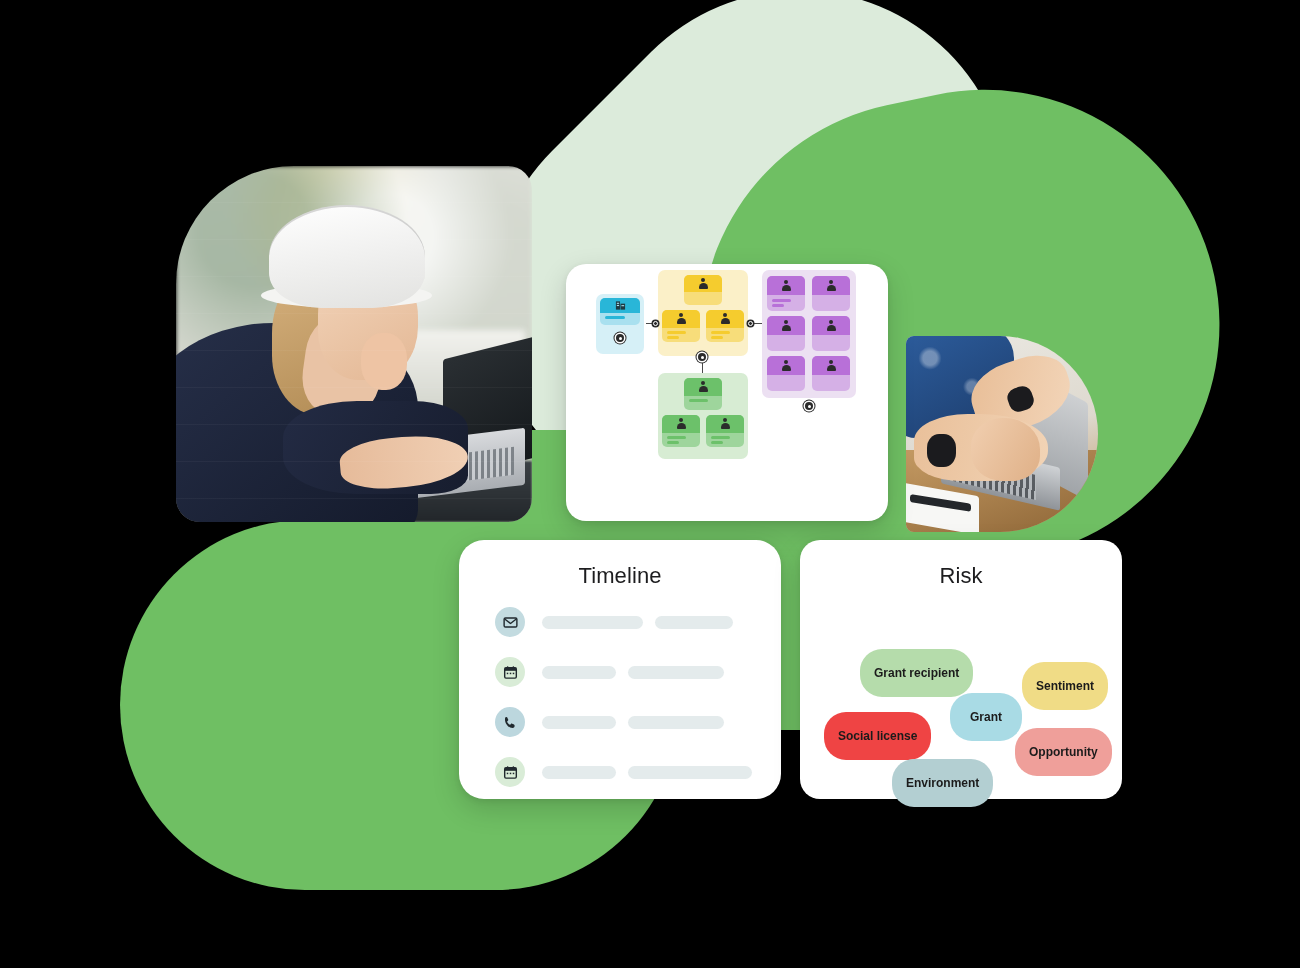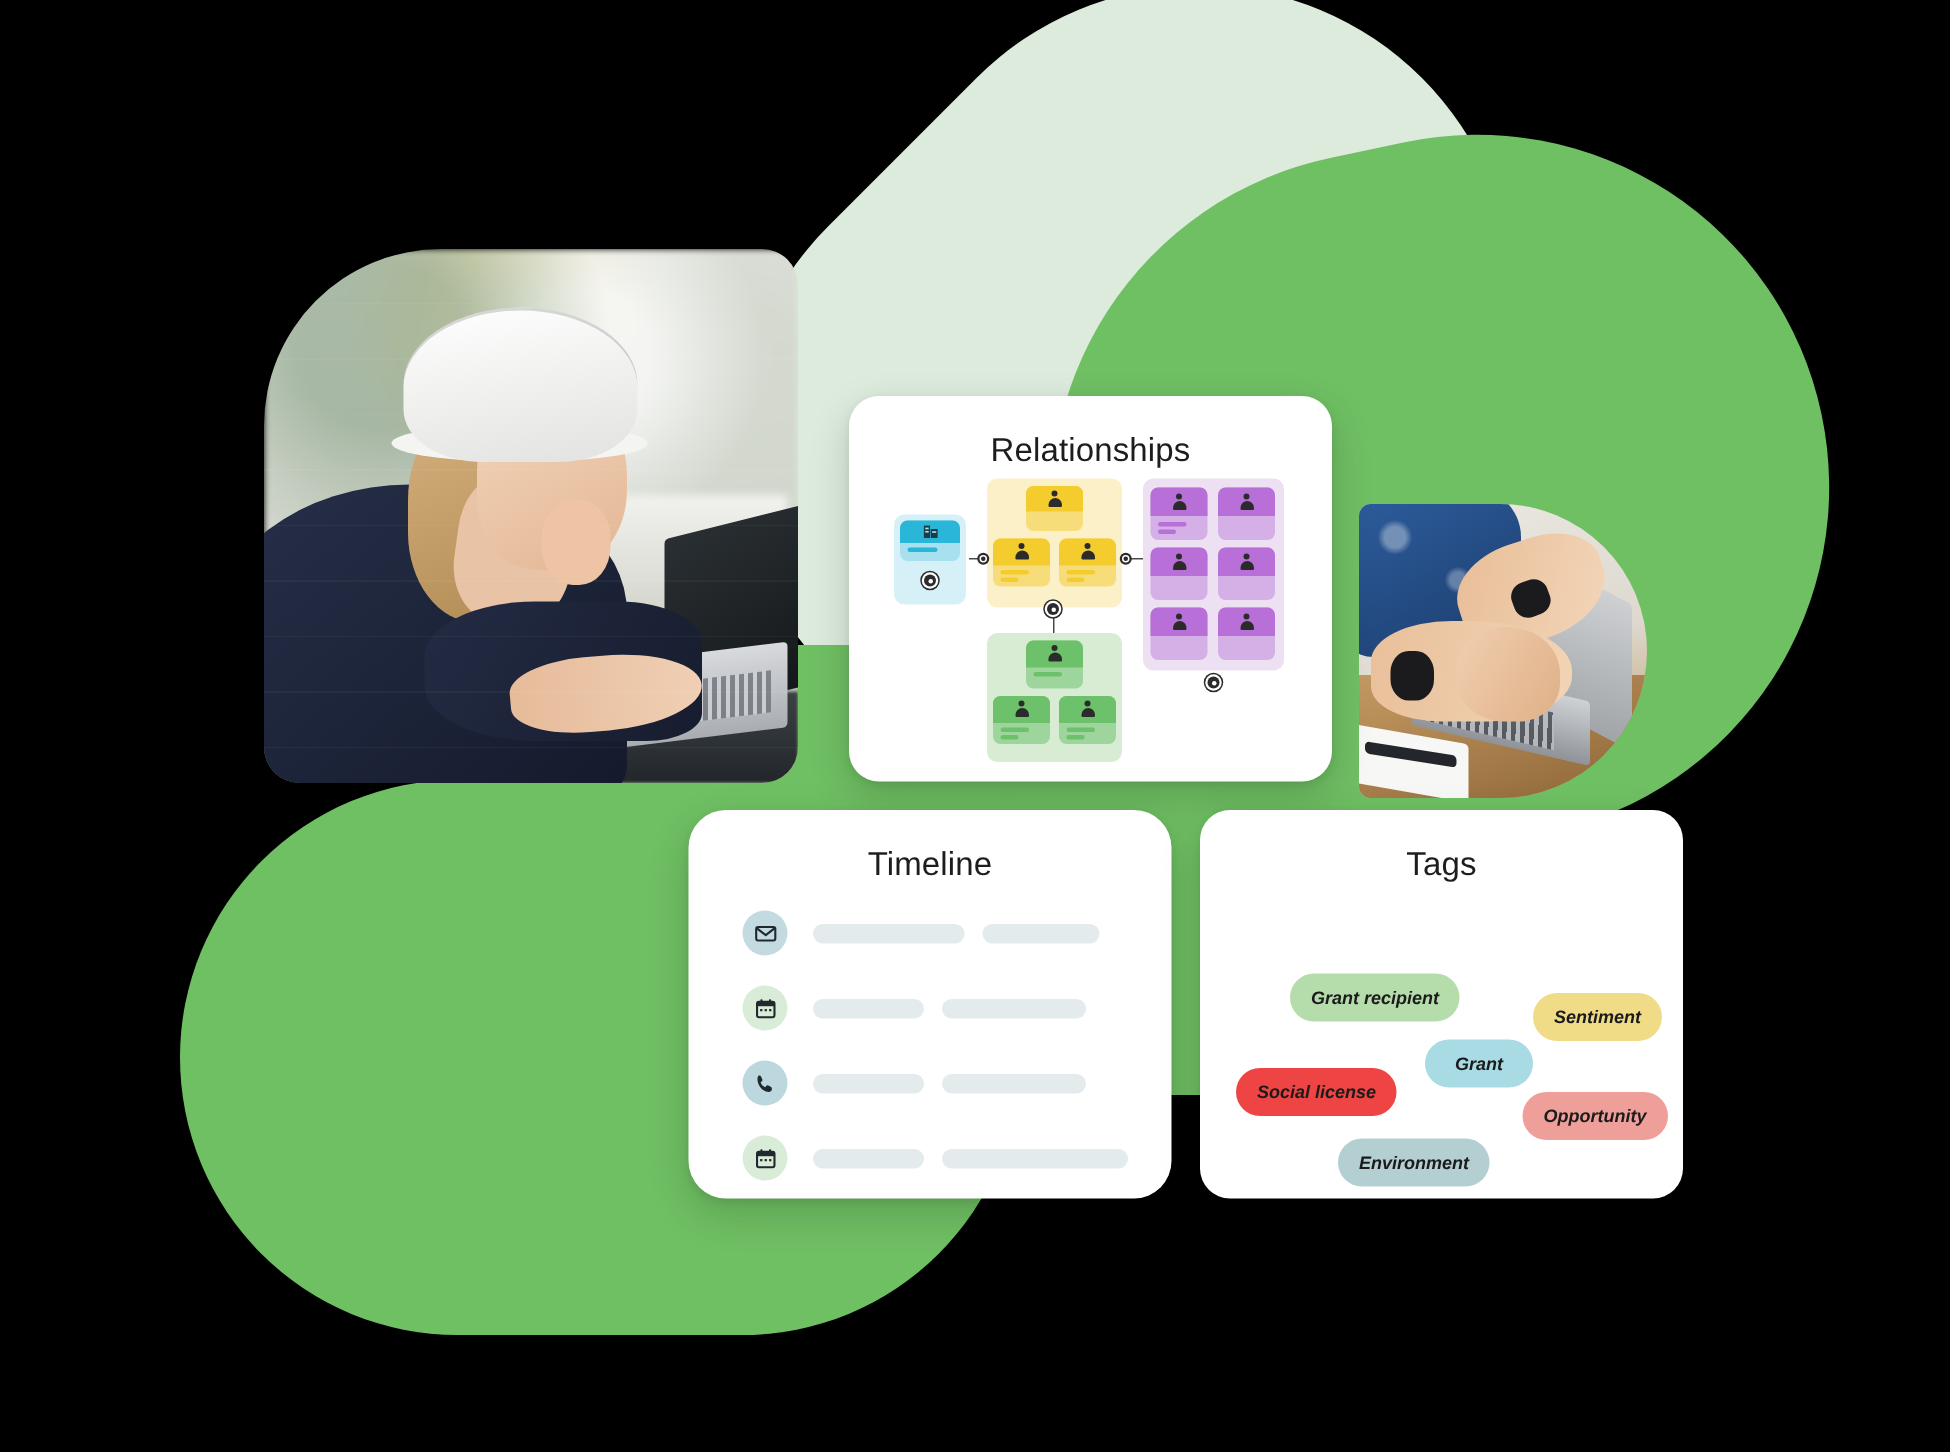--- a/index.html
+++ b/index.html
@@ -230,21 +230,21 @@
   .tl-row { display:flex; align-items:center; margin-bottom:20px; }
   .tl-icon { width:30px; height:30px; border-radius:50%; flex:0 0 30px;
      display:flex; align-items:center; justify-content:center; margin-right:17px; }
   .tl-bars { display:flex; gap:12px; align-items:center; }
   .tl-bar { height:13px; border-radius:7px; background:#e4ebec; }
 
   
   .tags-wrap { position:relative; width:100%; height:200px; }
   .tag { position:absolute; border-radius:22px; font-size:12px; font-weight:700;
      color:#1b1b1b; display:flex; align-items:center; justify-content:center;
-     padding:0 14px; height:32px; white-space:nowrap;font-style:italic; }
+     padding:0 14px; height:48px; white-space:nowrap; }
 </style>
 </head>
 <body>
 
 <div id="stage">
 
   <div class="blob-light"></div>
   <div class="blob-green-tr"></div>
   <div class="blob-green-join"></div>
   <div class="blob-green-mid"></div>
@@ -279,21 +279,20 @@
     <div class="pr-lap-base"></div>
     <div class="pr-keys"></div>
     <div class="pr-arm"></div>
     <div class="pr-watch"></div>
     <div class="pr-hand"></div>
     <div class="pr-paper"></div>
     <div class="pr-pen"></div>
   </div>
 
   <div class="card" id="card-relationships">
-    <div class="card-title">Relationships</div>
 
     <div class="rel-wrap">
 
       <div class="grp" style="left:30px; top:26px; width:48px; height:60px; background:#d6f0f7;">
         <div class="node" style="left:4px; top:4px; width:40px; height:27px; background:#a9e0ef;">
           <div class="head" style="background:#29b6d8;">
             <svg width="11" height="11" viewBox="0 0 12 12" aria-hidden="true">
               <rect x="1" y="1.5" width="4.5" height="9" fill="#1e3a42"></rect>
               <rect x="6" y="4" width="5" height="6.5" fill="#1e3a42"></rect>
               <rect x="2" y="3" width="2.5" height="1.2" fill="#a9e0ef"></rect>
@@ -461,21 +460,21 @@
         <div class="tl-bars">
           <div class="tl-bar" style="width:74px;"></div>
           <div class="tl-bar" style="width:124px;"></div>
         </div>
       </div>
 
     </div>
   </div>
 
   <div class="card" id="card-tags">
-    <div class="card-title">Tags</div>
+    <div class="card-title">Risk</div>
 
     <div class="tags-wrap">
       <div class="tag" style="left:60px;  top:60px;  background:#b5dcab;">Grant recipient</div>
       <div class="tag" style="left:222px; top:73px;  background:#f0dc86;">Sentiment</div>
       <div class="tag" style="left:150px; top:104px; background:#a9dbe5; min-width:72px;">Grant</div>
       <div class="tag" style="left:24px;  top:123px; background:#ef4444;">Social license</div>
       <div class="tag" style="left:215px; top:139px; background:#ef9f9a;">Opportunity</div>
       <div class="tag" style="left:92px;  top:170px; background:#b3cfd2;">Environment</div>
     </div>
   </div>

